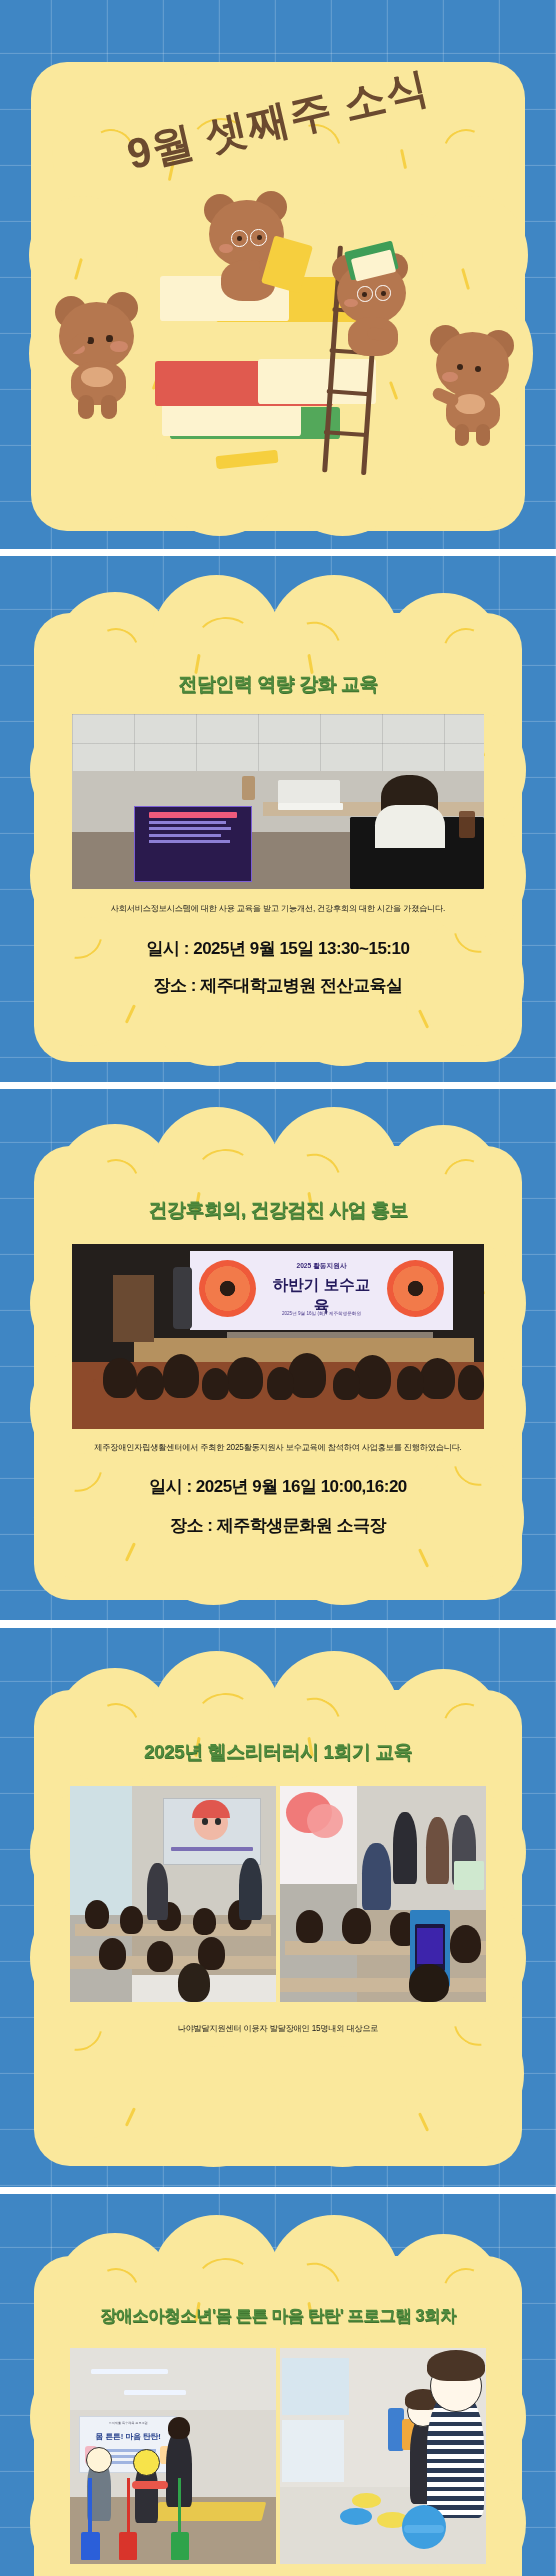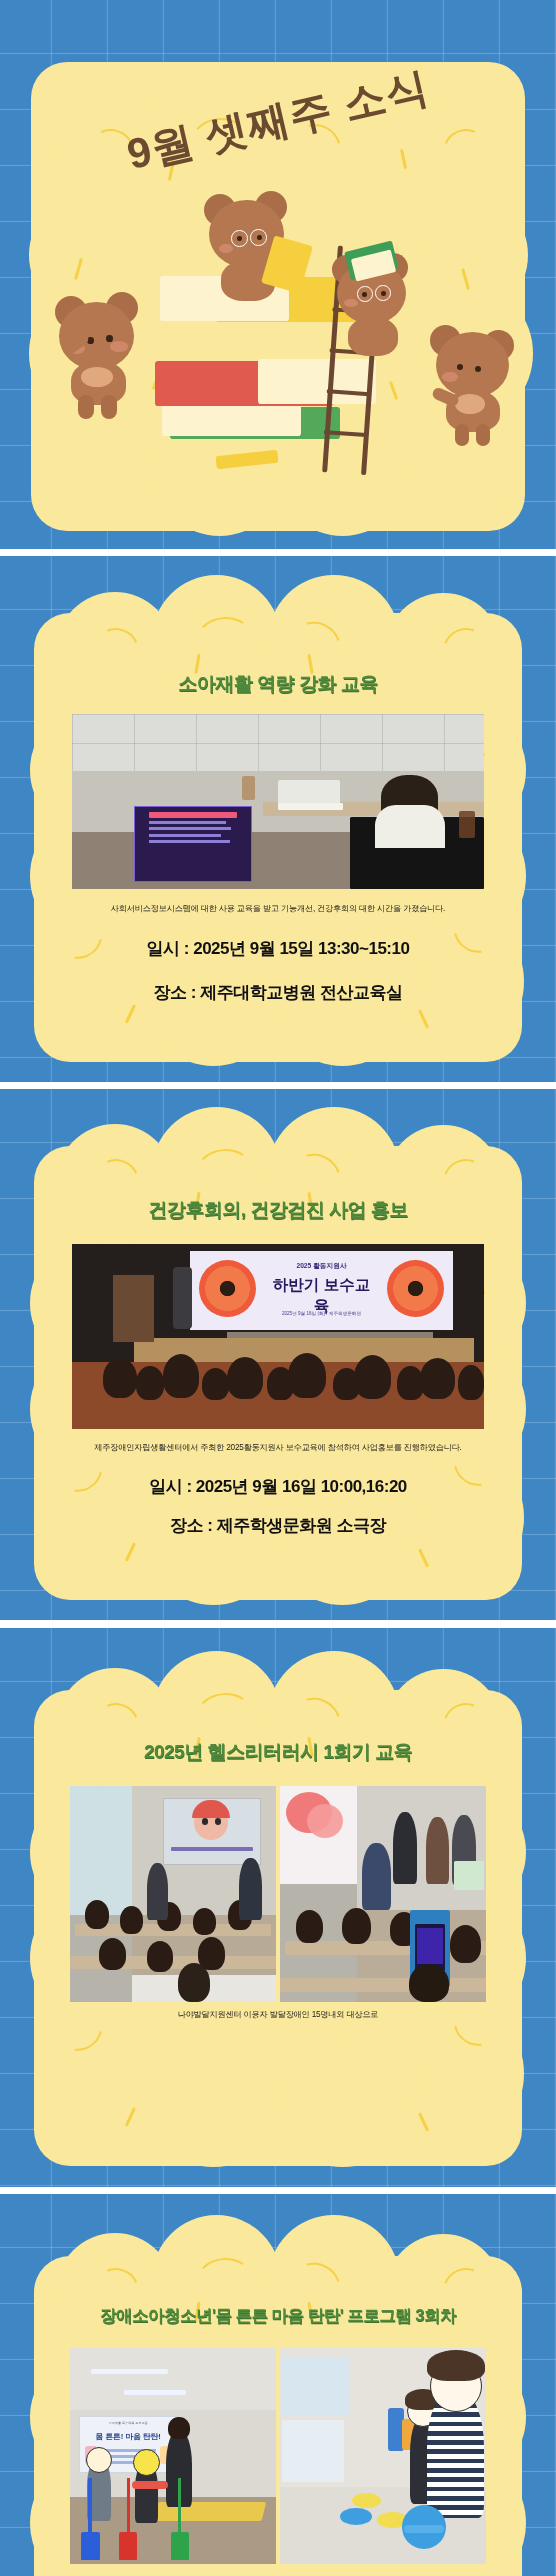--- a/index.html
+++ b/index.html
@@ -297,21 +297,21 @@
       <div class="dash" style="left:309px;top:98px;width:3.1px;height:19.6px;transform:rotate(-10deg);"></div>
       <div class="dash" style="left:77px;top:175px;width:3.1px;height:20.6px;transform:rotate(18deg);"></div>
       <div class="dash" style="left:479px;top:180px;width:3.1px;height:20.6px;transform:rotate(-18deg);"></div>
       <div class="doodle" style="left:57px;top:361px;width:46px;height:41px;transform:rotate(145deg);"></div>
       <div class="doodle" style="left:453px;top:355px;width:46px;height:41px;transform:rotate(-145deg);"></div>
       <div class="dash" style="left:129px;top:448px;width:3.1px;height:19.6px;transform:rotate(25deg);"></div>
       <div class="dash" style="left:422px;top:453px;width:3.1px;height:19.6px;transform:rotate(-25deg);"></div>
     </div>
 
     <div class="content" style="padding-top:116px">
-      <div class="card-title">소아재활 역량 강화 교육</div>
+      <div class="card-title">전담인력 역량 강화 교육</div>
 
       <div class="photo-row" style="margin-top:18.5px">
         <div class="photo" style="width:412px;height:175px">
           <div class="ph-ceiling" style="height:57px;background:#dcddd9"></div>
           <div style="position:absolute;left:0;right:0;top:0;height:57px;background-image:linear-gradient(to right,rgba(120,120,120,.25) 1px,transparent 1px),linear-gradient(to bottom,rgba(120,120,120,.25) 1px,transparent 1px);background-size:62px 29px"></div>
           <div class="ph-wall" style="top:57px;height:62px;background:#c6c3bb"></div>
           <div class="ph-floor" style="height:57px;background:#8f8274"></div>
           <div class="ph-screen" style="left:62px;top:92px;width:118px;height:76px"></div>
           <div style="position:absolute;left:77px;top:98px;width:88px;height:5.2px;background:#ef5a7c;border-radius:1px"></div>
           <div style="position:absolute;left:77px;top:107px;width:77px;height:2.1px;background:#8d7fd6"></div>
@@ -330,21 +330,21 @@
       </div>
 
       <div class="caption" style="margin-top:13.4px">사회서비스정보시스템에 대한 사용 교육을 받고 기능개선, 건강후회의 대한 시간을 가졌습니다.</div>
 
       <div style="margin-top:20.6px">
         <div class="meta meta-line">
           <span>일시</span>
           <span> : </span>
           <span>2025년 9월 15일 13:30~15:10</span>
         </div>
-        <div class="meta meta-line" style="margin-top:18px">
+        <div class="meta meta-line" style="margin-top:11px">
           <span>장소</span>
           <span> : </span>
           <span>제주대학교병원 전산교육실</span>
         </div>
       </div>
     </div>
   </section>
 
   <div class="gap"></div>
 
@@ -512,21 +512,21 @@
           <div class="ph-head" style="left:110px;top:126px;width:28px;height:34px"></div>
           <div style="position:absolute;left:130px;top:124px;width:40px;height:77px;background:#2e7fc0;border-radius:2.1px"></div>
           <div style="position:absolute;left:135px;top:138px;width:30px;height:47px;background:#1b1740;border-radius:1.5px"></div>
           <div style="position:absolute;left:137px;top:142px;width:26px;height:36px;background:#4b2bd8;opacity:.7"></div>
           <div class="ph-head" style="left:170px;top:139px;width:31px;height:38px"></div>
           <div class="ph-head" style="left:129px;top:178px;width:40px;height:38px;background:#241a12"></div>
           <div style="position:absolute;right:2.1px;top:75px;width:30px;height:29px;background:#cfe8cf;border-radius:1.5px"></div>
         </div>
       </div>
 
-      <div class="caption" style="margin-top:7px">나야발달지원센터 이용자 발달장애인 15명내외 대상으로</div>
+      <div class="caption" style="margin-top:21px">나야발달지원센터 이용자 발달장애인 15명내외 대상으로</div>
 
     </div>
   </section>
 
   <div class="gap"></div>
 
   <section class="card" style="height:552px">
     <div class="grid-bg"></div>
     <div class="blob-wrap">
       <div class="blob" style="left:34px;right:34px;top:62px;bottom:20.6px;border-radius:36px;"></div>

